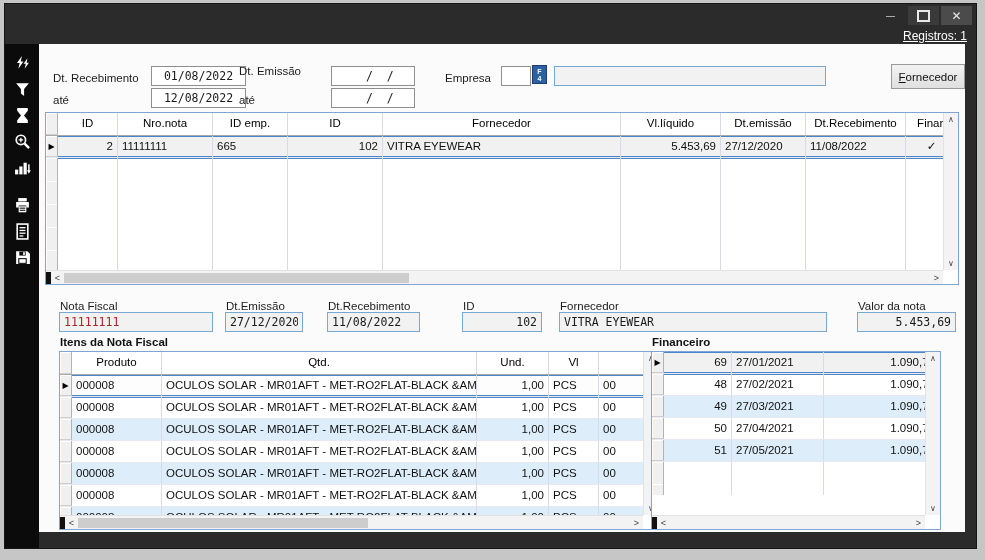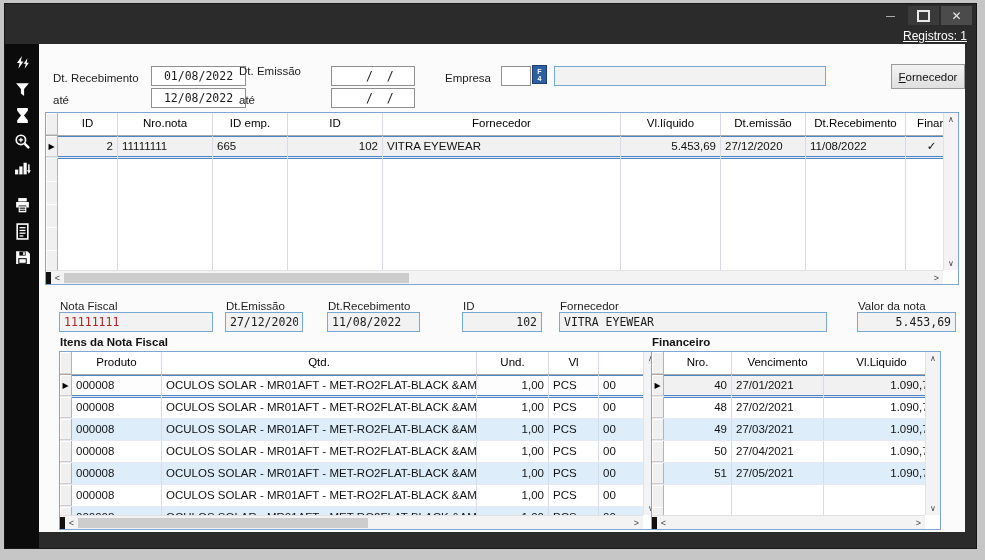--- a/index.html
+++ b/index.html
@@ -400,30 +400,24 @@
         <span class="tick"></span>
         <span class="harrow">&lt;</span>
         <span class="thumb" style="width:290px"></span>
         <span class="harrow right">&gt;</span>
       </div>
       <div class="corner"></div>
     </div>
 
     <span class="lbl b" style="left:613px;top:292px">Financeiro</span>
     <div class="grid" id="fin-grid" style="left:612px;top:307px;width:290px;height:179px">
-      <div class="ghead fn-row" id="fn-head" style="height:22px">
-          <div class="c sel-c"></div>
-          <div class="c hc">Nro.</div>
-          <div class="c hc">Vencimento</div>
-          <div class="c hc">Vl.Liquido</div>
-        </div>
       <div class="gbody" id="fn-body" style="height:143px">
           <div class="fn-row row data sel">
             <div class="c sel-c">▶</div>
-            <div class="c r">40</div>
+            <div class="c r">69</div>
             <div class="c l">27/01/2021</div>
             <div class="c r">1.090,74</div>
           </div>
           <div class="fn-row row data">
             <div class="c sel-c"></div>
             <div class="c r">48</div>
             <div class="c l">27/02/2021</div>
             <div class="c r">1.090,74</div>
           </div>
           <div class="fn-row row data alt">

